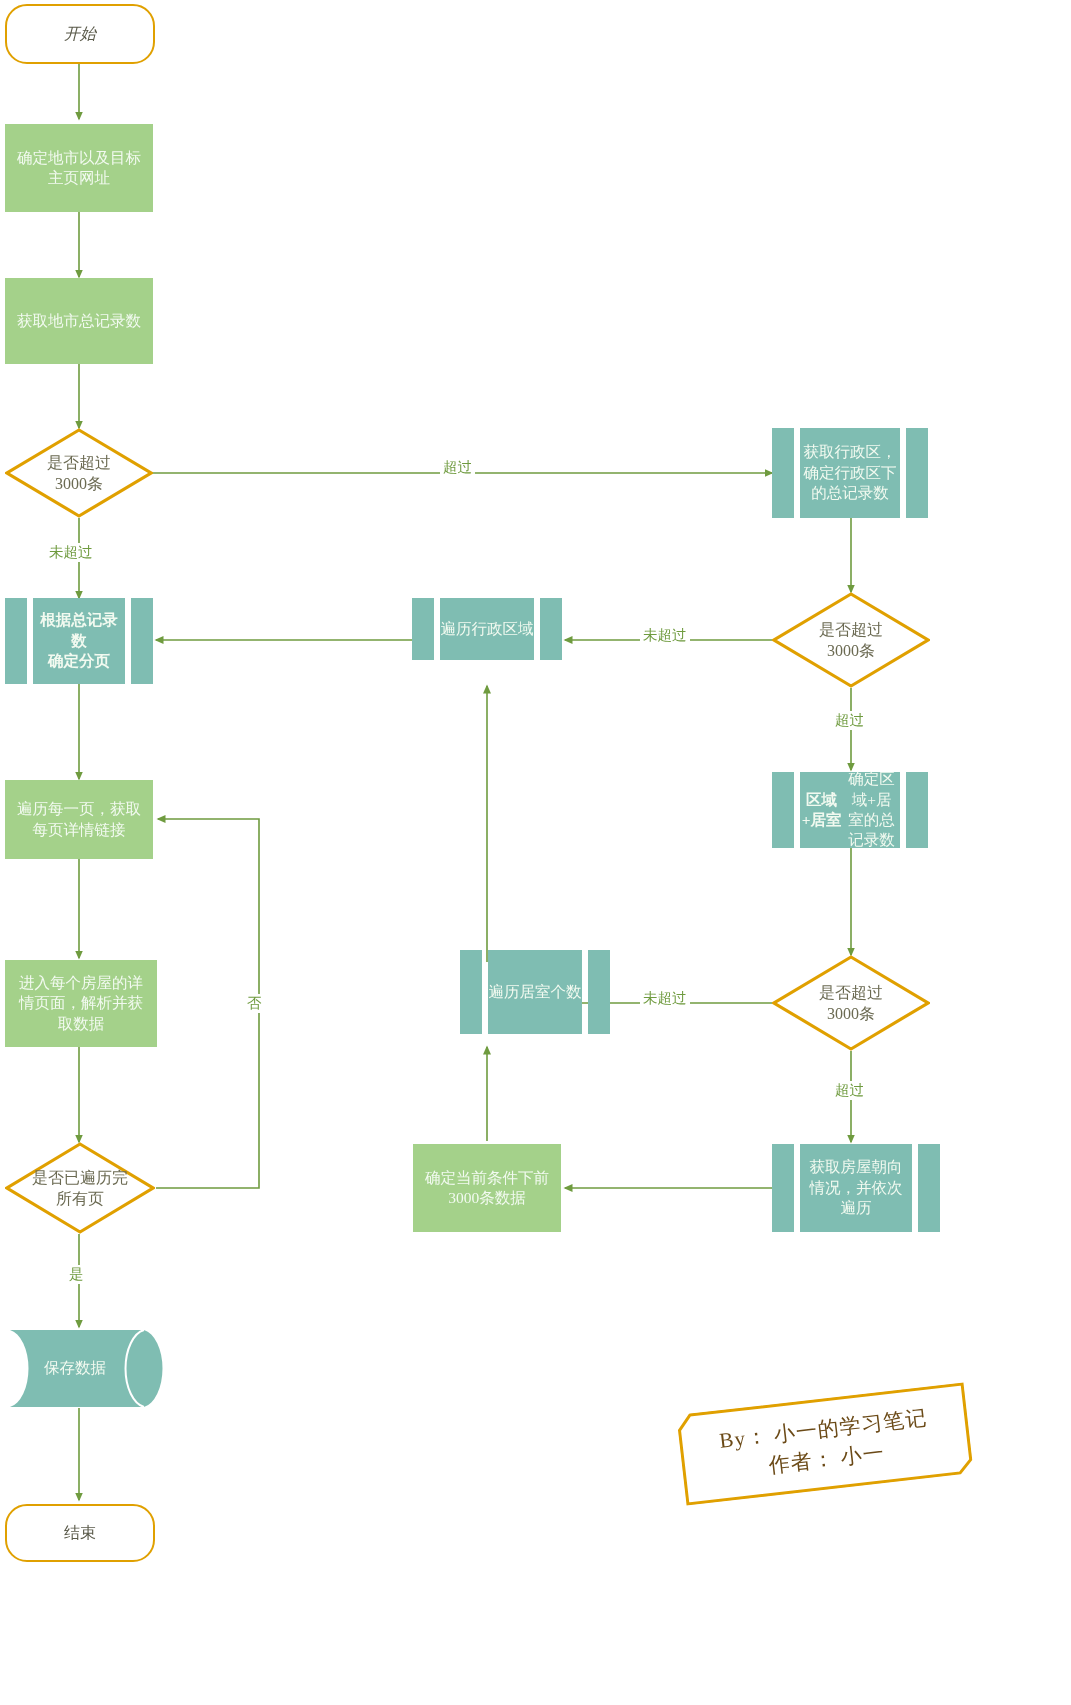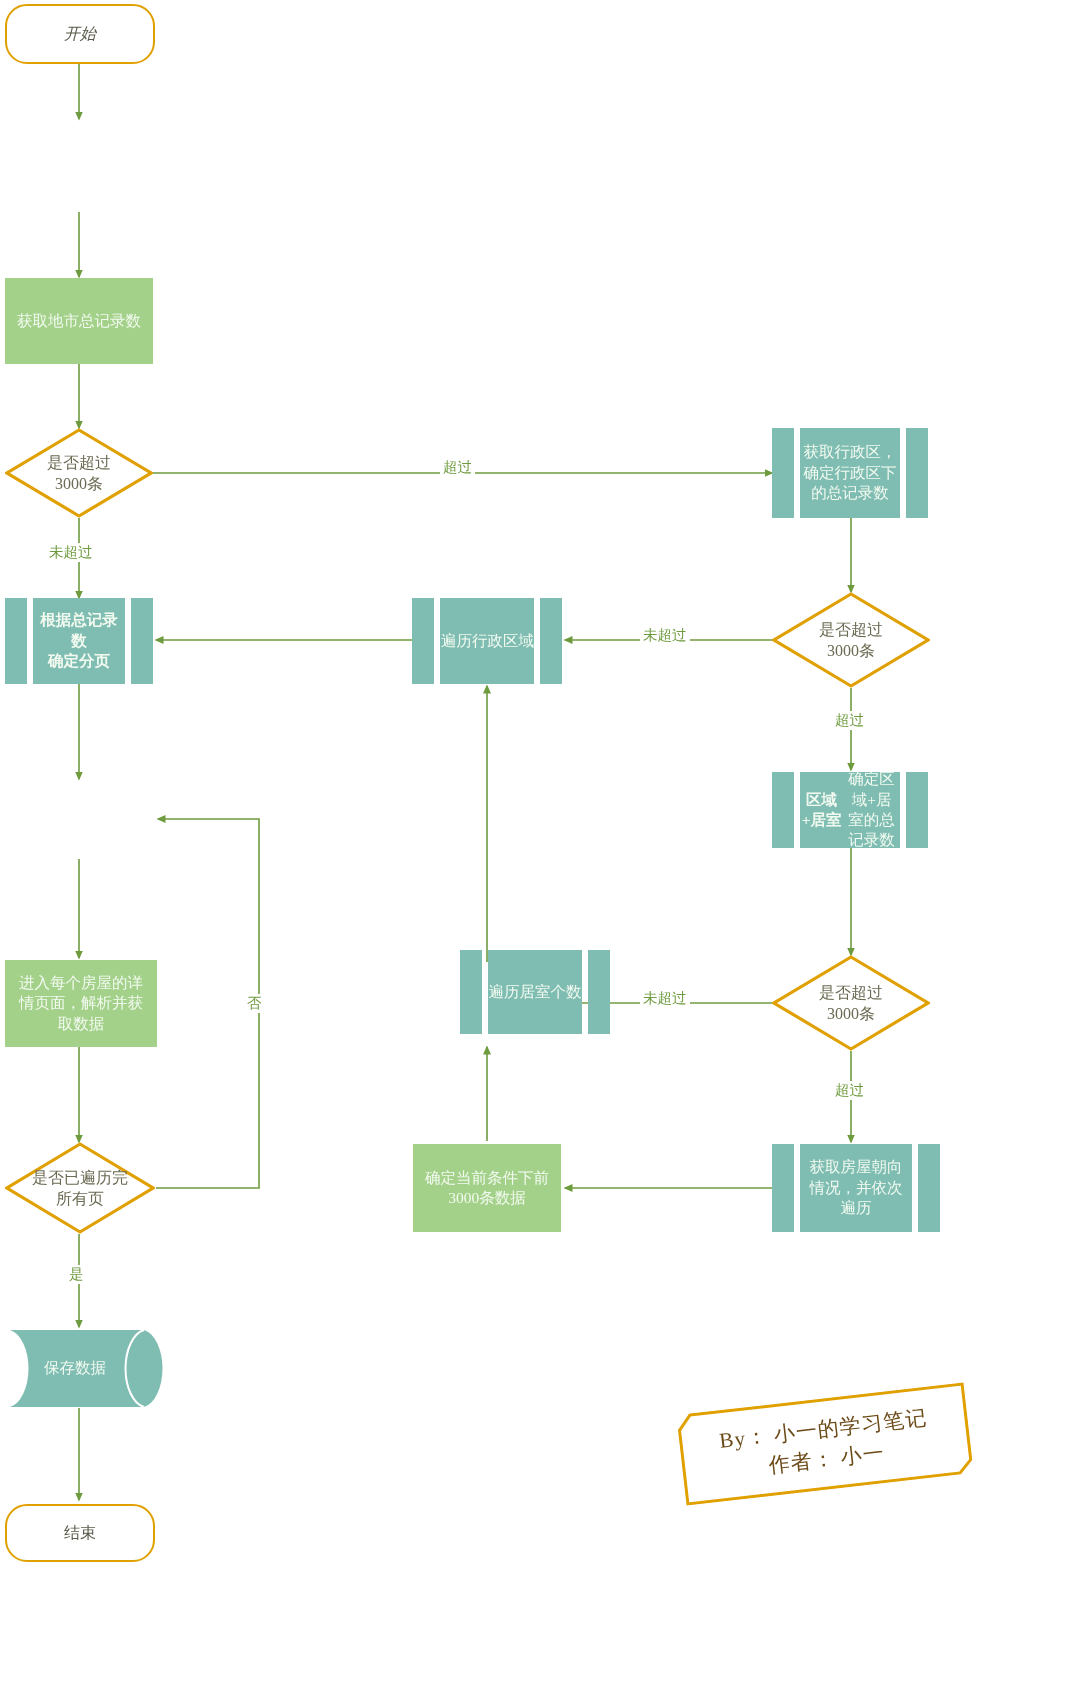--- a/index.html
+++ b/index.html
@@ -99,20 +99,24 @@
       <path d="M79,1234 L79,1327"></path>
 
       <path d="M79,1408 L79,1500"></path>
     </g>
   </svg>
 
   <div class="node term" style="left:5px;top:4px;width:150px;height:60px;font-style:italic;">
     <span class="txt">开始</span>
   </div>
 
+  <div class="node proc" style="left:5px;top:124px;width:148px;height:88px;">
+    <span class="txt">确定地市以及目标
+主页网址</span>
+  </div>
 
   <div class="node proc" style="left:5px;top:278px;width:148px;height:86px;">
     <span class="txt">获取地市总记录数</span>
   </div>
 
   <div class="node dec" style="left:5px;top:428px;width:148px;height:90px;">
     <svg class="dshape" viewBox="0 0 148 90" preserveAspectRatio="none">
       <polygon points="74,2 146,45 74,88 2,45" fill="#ffffff" stroke="#e0a000" stroke-width="3.2"></polygon>
     </svg>
     <span class="txt">是否超过
@@ -135,34 +139,38 @@
 3000条</span>
   </div>
 
   <div class="node pred" style="left:33px;top:598px;width:92px;height:86px;font-weight:bold;">
     <span class="bar l"></span>
     <span class="bar r"></span>
     <span class="txt">根据总记录数
 确定分页</span>
   </div>
 
-  <div class="node pred" style="left:440px;top:598px;width:94px;height:86px;justify-content:flex-end;">
+  <div class="node pred" style="left:440px;top:598px;width:94px;height:62px;">
     <span class="bar l"></span>
     <span class="bar r"></span>
     <span class="txt">遍历行政区域</span>
   </div>
 
   <div class="node pred" style="left:800px;top:772px;width:100px;height:76px;">
     <span class="bar l"></span>
     <span class="bar r"></span>
     <span class="txt b1">区域+居室</span>
     <span class="txt">确定区域+居
 室的总记录数</span>
   </div>
 
+  <div class="node proc" style="left:5px;top:780px;width:148px;height:79px;">
+    <span class="txt">遍历每一页，获取
+每页详情链接</span>
+  </div>
 
   <div class="node dec" style="left:772px;top:955px;width:158px;height:96px;">
     <svg class="dshape" viewBox="0 0 158 96" preserveAspectRatio="none">
       <polygon points="79,2 156,48 79,94 2,48" fill="#ffffff" stroke="#e0a000" stroke-width="3.2"></polygon>
     </svg>
     <span class="txt">是否超过
 3000条</span>
   </div>
 
   <div class="node pred" style="left:440px;top:950px;width:94px;height:84px;margin-left:48px;">

